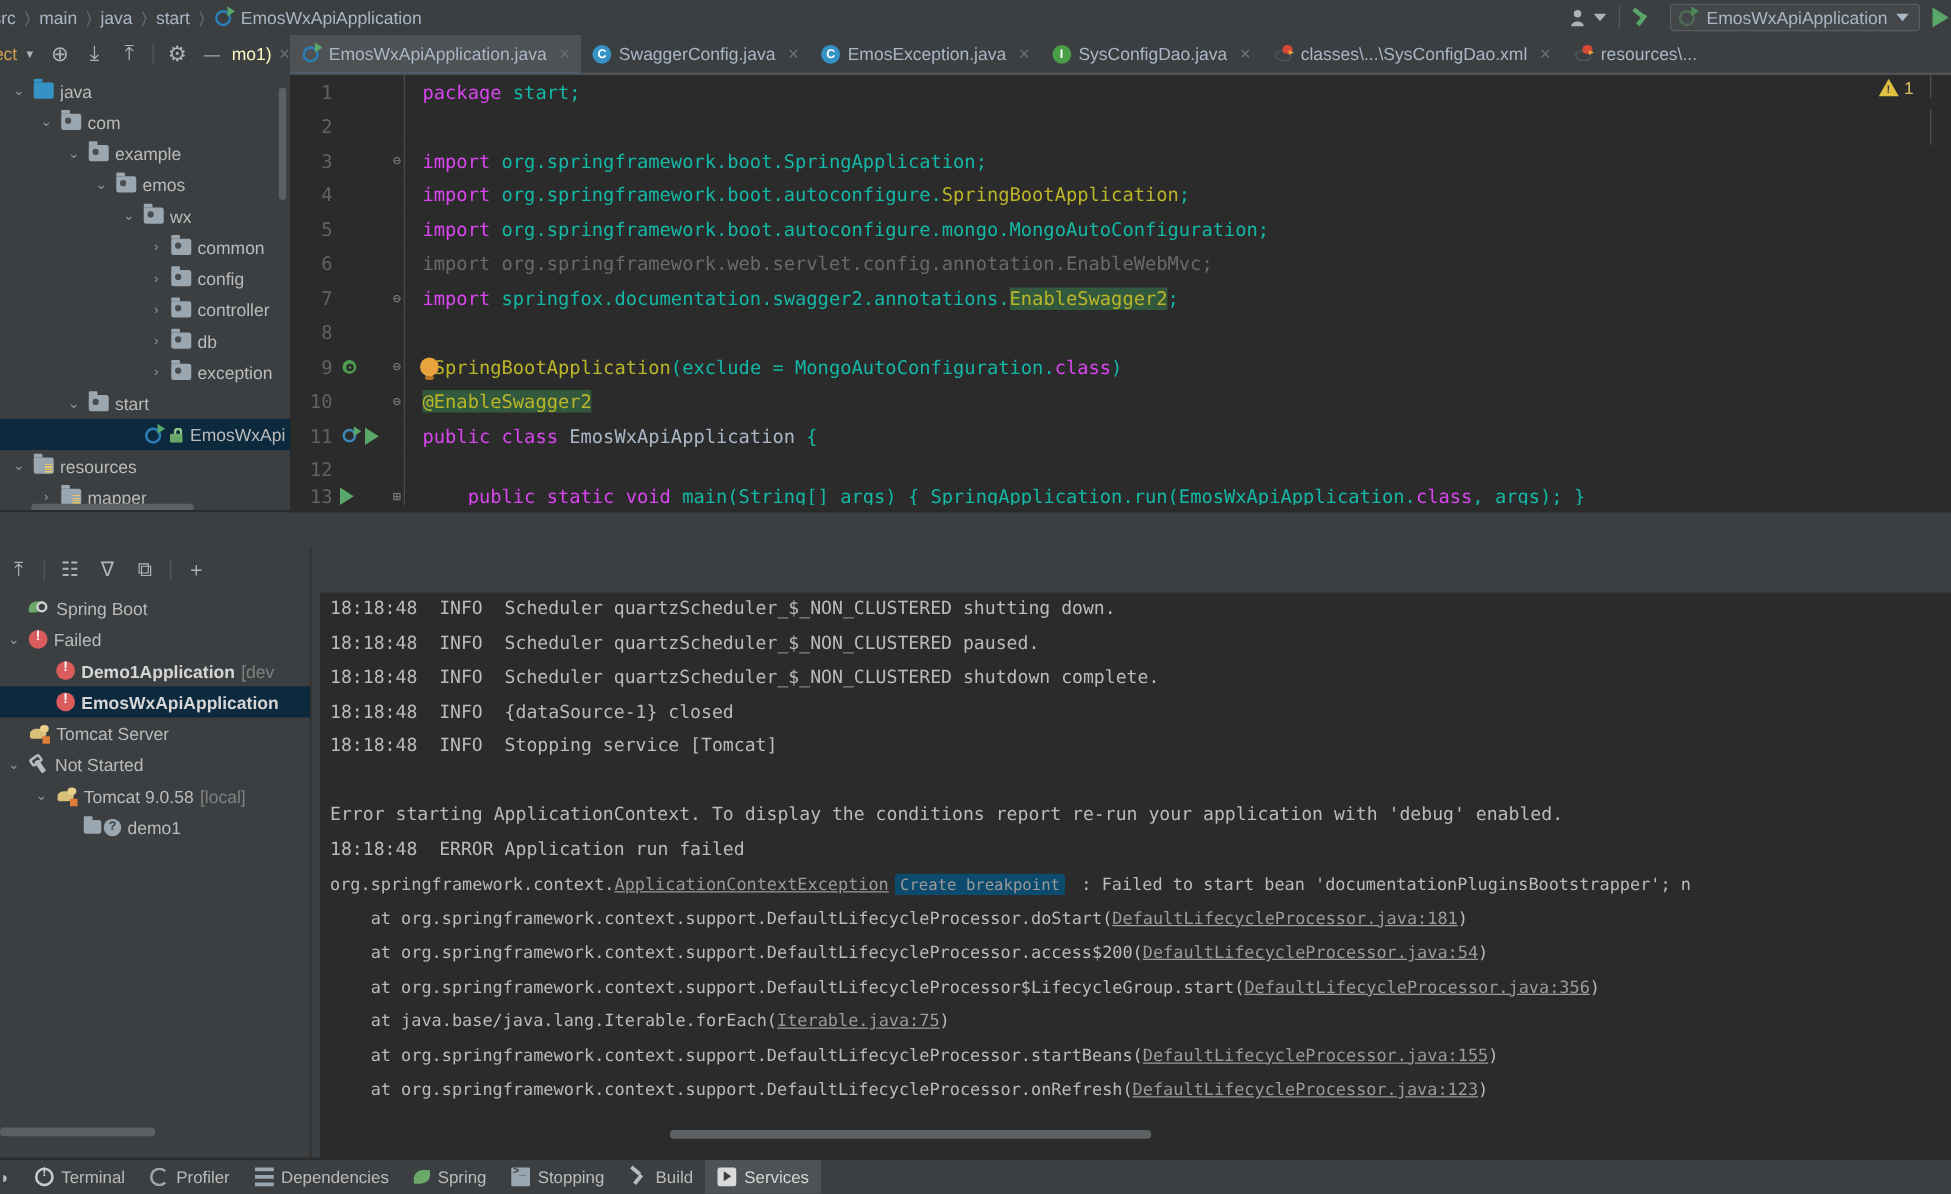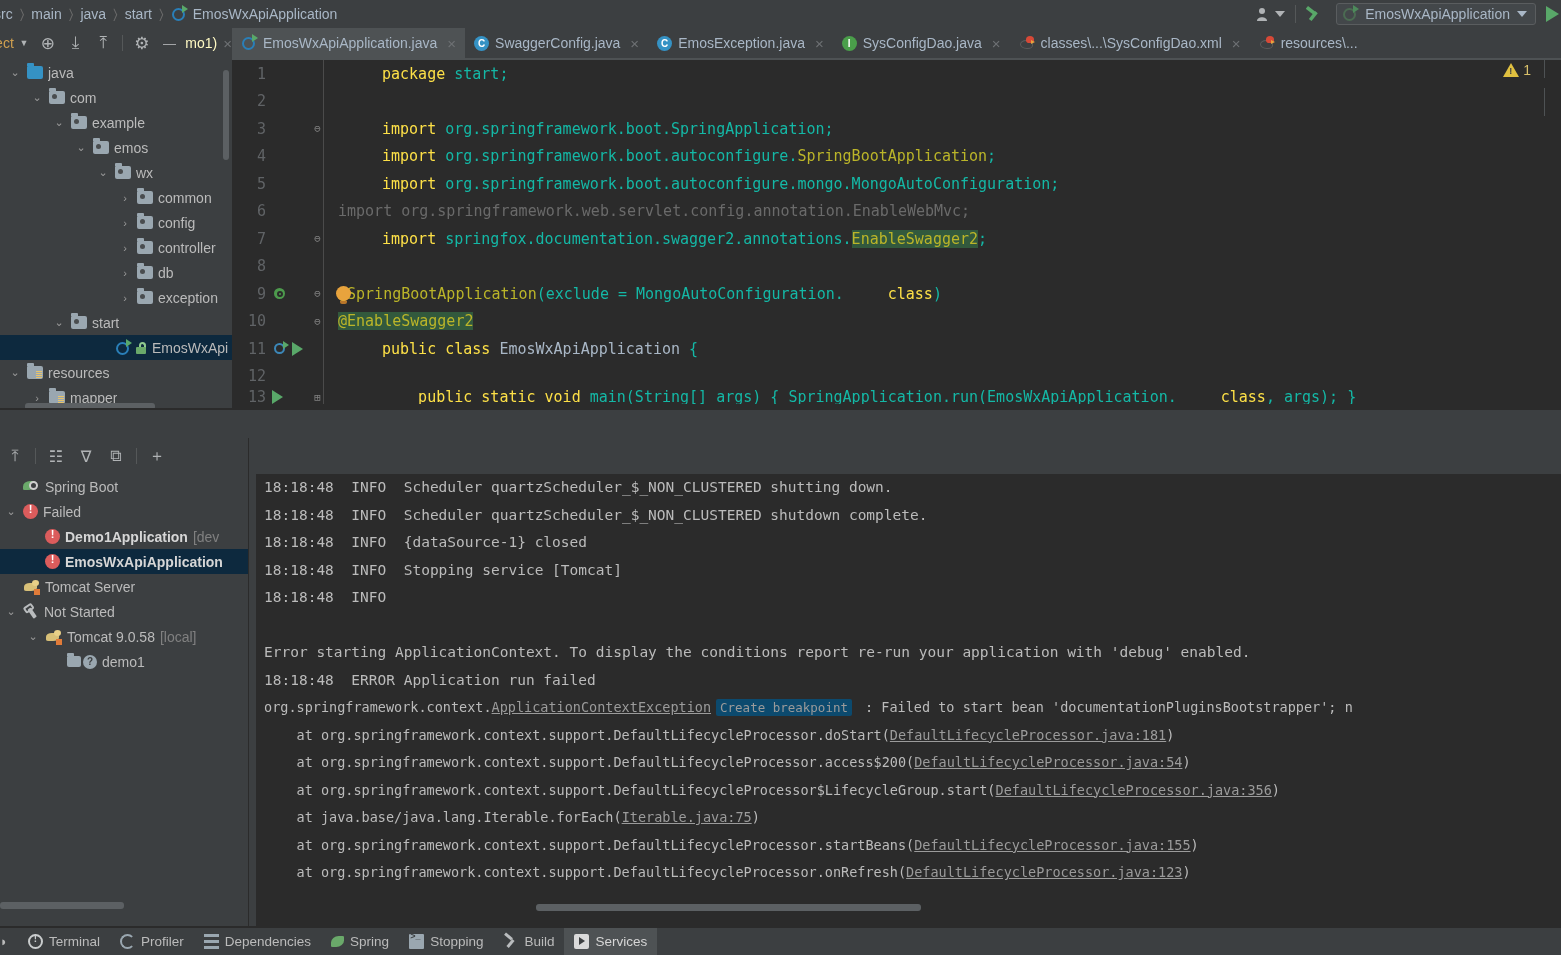--- a/index.html
+++ b/index.html
@@ -200,21 +200,21 @@
     border-top: 7px solid transparent; border-bottom: 7px solid transparent;
     border-left: 11px solid #59a869;
   }
   .foldmark {
     width: 11px; flex: none; color: #808080; font-size: 11px; text-align: center;
   }
   .bar {
     width: 1px; align-self: stretch; background: #4b4b4b; margin-right: 0px;
   }
   .code { padding-left: 14px; }
-  .kw { color: #fde047; margin-left: 44px; }
+  .kw { color: #d946ef; }
   .ann { color: #bbb529; }
   .txt { color: #14b8a6; }
   .dim { color: #6a6a6a; }
   .cls2 { color: #a9b7c6; }
   .hl { background: #32593d; }
   .bulb {
     position: absolute; left: 104px; top: 6px; width: 15px; height: 15px;
     border-radius: 50%; background: #e8a33d; z-index: 3;
   }
   .bulb::after {
@@ -762,24 +762,24 @@
           <span class="q-ico">?</span>
         </span>
         <span class="tlabel">demo1</span>
       </div>
     <div class="svc-hscroll"></div>
   </div>
   <div class="svc-vsep"></div>
 
   <div class="console" id="console">
       <div class="cline"><span class="ts">18:18:48</span><span class="lv-info">  INFO  </span><span>Scheduler quartzScheduler_$_NON_CLUSTERED shutting down.</span></div>
+      <div class="cline"><span class="ts">18:18:48</span><span class="lv-info">  INFO  </span><span>Scheduler quartzScheduler_$_NON_CLUSTERED paused.</span></div>
       <div class="cline"><span class="ts">18:18:48</span><span class="lv-info">  INFO  </span><span>Scheduler quartzScheduler_$_NON_CLUSTERED shutdown complete.</span></div>
       <div class="cline"><span class="ts">18:18:48</span><span class="lv-info">  INFO  </span><span>{dataSource-1} closed</span></div>
       <div class="cline"><span class="ts">18:18:48</span><span class="lv-info">  INFO  </span><span>Stopping service [Tomcat]</span></div>
-      <div class="cline"><span class="ts">18:18:48</span><span class="lv-info">  INFO  </span><span></span></div>
       <div class="cline">&nbsp;</div>
       <div class="cline"><span>Error starting ApplicationContext. To display the conditions report re-run your application with 'debug' enabled.</span></div>
       <div class="cline"><span class="ts">18:18:48</span><span class="lv-info">  ERROR </span><span>Application run failed</span></div>
       <div class="cline small"><span>org.springframework.context.</span><span class="link">ApplicationContextException</span><span class="crumbchip" style="margin: 0px 5px;">Create breakpoint</span><span> : Failed to start bean 'documentationPluginsBootstrapper'; n</span></div>
       <div class="cline small"><span>    at org.springframework.context.support.DefaultLifecycleProcessor.doStart(</span><span class="link">DefaultLifecycleProcessor.java:181</span><span>)</span></div>
       <div class="cline small"><span>    at org.springframework.context.support.DefaultLifecycleProcessor.access$200(</span><span class="link">DefaultLifecycleProcessor.java:54</span><span>)</span></div>
       <div class="cline small"><span>    at org.springframework.context.support.DefaultLifecycleProcessor$LifecycleGroup.start(</span><span class="link">DefaultLifecycleProcessor.java:356</span><span>)</span></div>
       <div class="cline small"><span>    at java.base/java.lang.Iterable.forEach(</span><span class="link">Iterable.java:75</span><span>)</span></div>
       <div class="cline small"><span>    at org.springframework.context.support.DefaultLifecycleProcessor.startBeans(</span><span class="link">DefaultLifecycleProcessor.java:155</span><span>)</span></div>
       <div class="cline small"><span>    at org.springframework.context.support.DefaultLifecycleProcessor.onRefresh(</span><span class="link">DefaultLifecycleProcessor.java:123</span><span>)</span></div>

